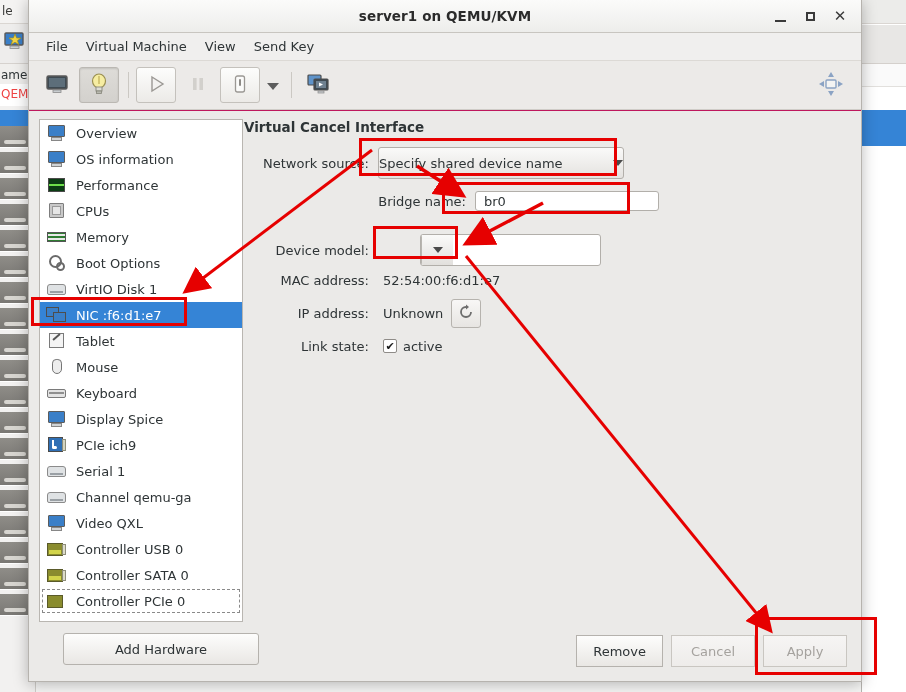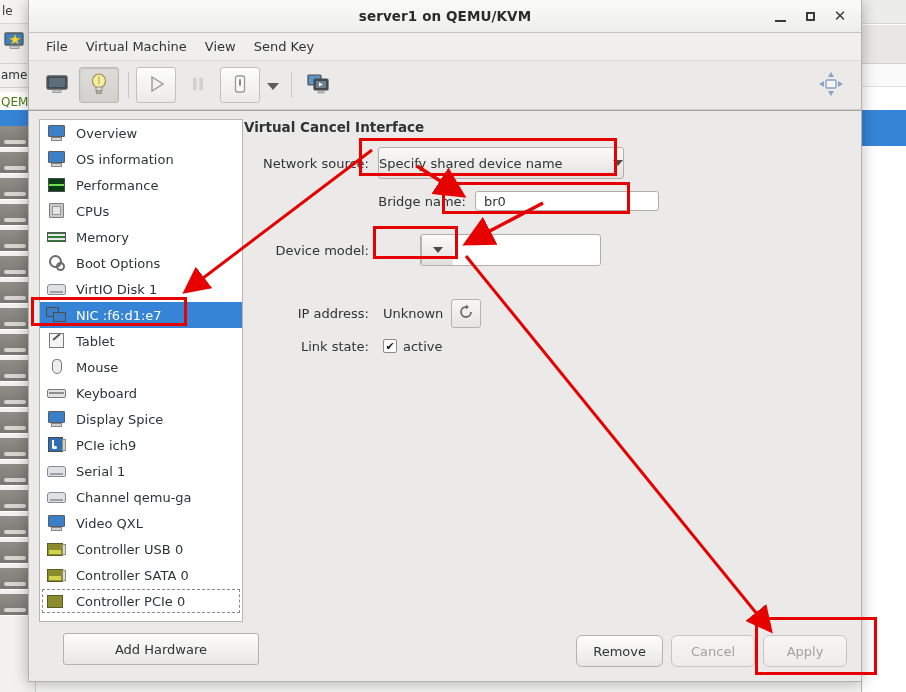--- a/index.html
+++ b/index.html
@@ -35,22 +35,22 @@
   .bg-star-icon {
     position: absolute; left: 4px; top: 30px; width: 22px; height: 20px;
   }
   .bg-colhdr {
     position: absolute; left: 0; top: 64px; width: 36px; height: 24px;
     background: #f0efed; border-bottom: 1px solid #d2cfcb;
     font-size: 12px; padding: 4px 0 0 1px; color: #2e3436;
     white-space: nowrap; overflow: hidden;
   }
   .bg-row-name {
-    position: absolute; left: 0; top: 92px; width: 36px; height: 22px;
-    font-size: 12px; padding: 3px 0 0 1px; color: #4d7c0f;
+    position: absolute; left: 0; top: 84px; width: 36px; height: 22px;
+    font-size: 12px; padding: 3px 0 0 1px; color: #ef4444;
     white-space: nowrap; overflow: hidden; background: #ffffff;
   }
   .bg-row-sel {
     position: absolute; left: 0; top: 110px; width: 36px; height: 16px;
     background: #3584d6;
   }
   
   #bg-right {
     position: absolute; left: 861px; top: 0; width: 45px; height: 692px;
     background: #ffffff;
@@ -69,21 +69,21 @@
   }
   .bg-stripe::after {
     content: ""; position: absolute; left: 4px; top: 14px;
     width: 22px; height: 4px; background: #d7d5d0; border-radius: 2px;
   }
 
   
   #vm-window {
     position: absolute;
     left: 28px; top: 0; width: 834px; height: 682px;
-    background: #a3a3a3;
+    background: #be185d;
     border: 1px solid #b6b3ae;
     border-top: none;
     box-shadow: 0 2px 14px rgba(0,0,0,0.28);
   }
 
   
   #titlebar {
     position: relative; height: 33px;
     background: linear-gradient(#fbfbfa, #ededeb);
     border-bottom: 1px solid #c8c5c0;
@@ -262,21 +262,21 @@
     border: 1px solid #8f8c88; border-radius: 2px;
     display: flex; align-items: center; justify-content: center;
     font-size: 11px; color: #1b1b1b; line-height: 1; margin-right: 6px;
   }
 
   
   #btnbar { position: absolute; right: 14px; bottom: 14px; display: flex; }
   .dbtn {
     height: 32px; min-width: 84px; padding: 12px 16px; margin-left: 8px;
     background: linear-gradient(#fdfdfc, #e9e7e4);
-    border: 1px solid #b5b2ad; border-radius: 6px;
+    border: 1px solid #b5b2ad; border-radius: 0;
     display: flex; align-items: center; justify-content: center;
     font-size: 13px; color: #2e3436; cursor: default;
   }
   .dbtn.disabled { color: #a5a29e; background: linear-gradient(#f6f5f4, #eeecea); border-color: #c9c6c1;}
 
   
   #annot { position: absolute; left:0; top:0; width:906px; height:692px; pointer-events:none; }
   .abox {
     position: absolute; border: 3px solid #e60000; box-sizing: border-box;
   }
@@ -594,20 +594,24 @@
 
       <div class="frow" style="left:0; top:123px;gap:42px;">
         <div class="flabel" style="width:125px;">Device model:</div>
         <div class="combo-entry" style="width:181px; margin-left:9px;">
           <span class="ce-btn">
             <span class="caret" style="margin-left:0;"></span>
           </span>
         </div>
       </div>
 
+      <div class="frow" style="left:0; top:155px; height:28px;">
+        <div class="flabel" style="width:125px;">MAC address:</div>
+        <div class="statictext" style="margin-left:14px;">52:54:00:f6:d1:e7</div>
+      </div>
 
       <div class="frow" style="left:0; top:185px; height:34px;">
         <div class="flabel" style="width:125px;">IP address:</div>
         <div class="statictext" style="margin-left:14px;">Unknown</div>
         <div class="refresh-btn">
           <span>
             <svg width="16" height="16" viewBox="0 0 16 16">
               <path d="M13 8 A5 5 0 1 1 8 3" fill="none" stroke="#6d6d6d" stroke-width="1.8"></path>
               <polygon points="8,0.5 8,5.5 11,3" fill="#6d6d6d"></polygon>
             </svg>

